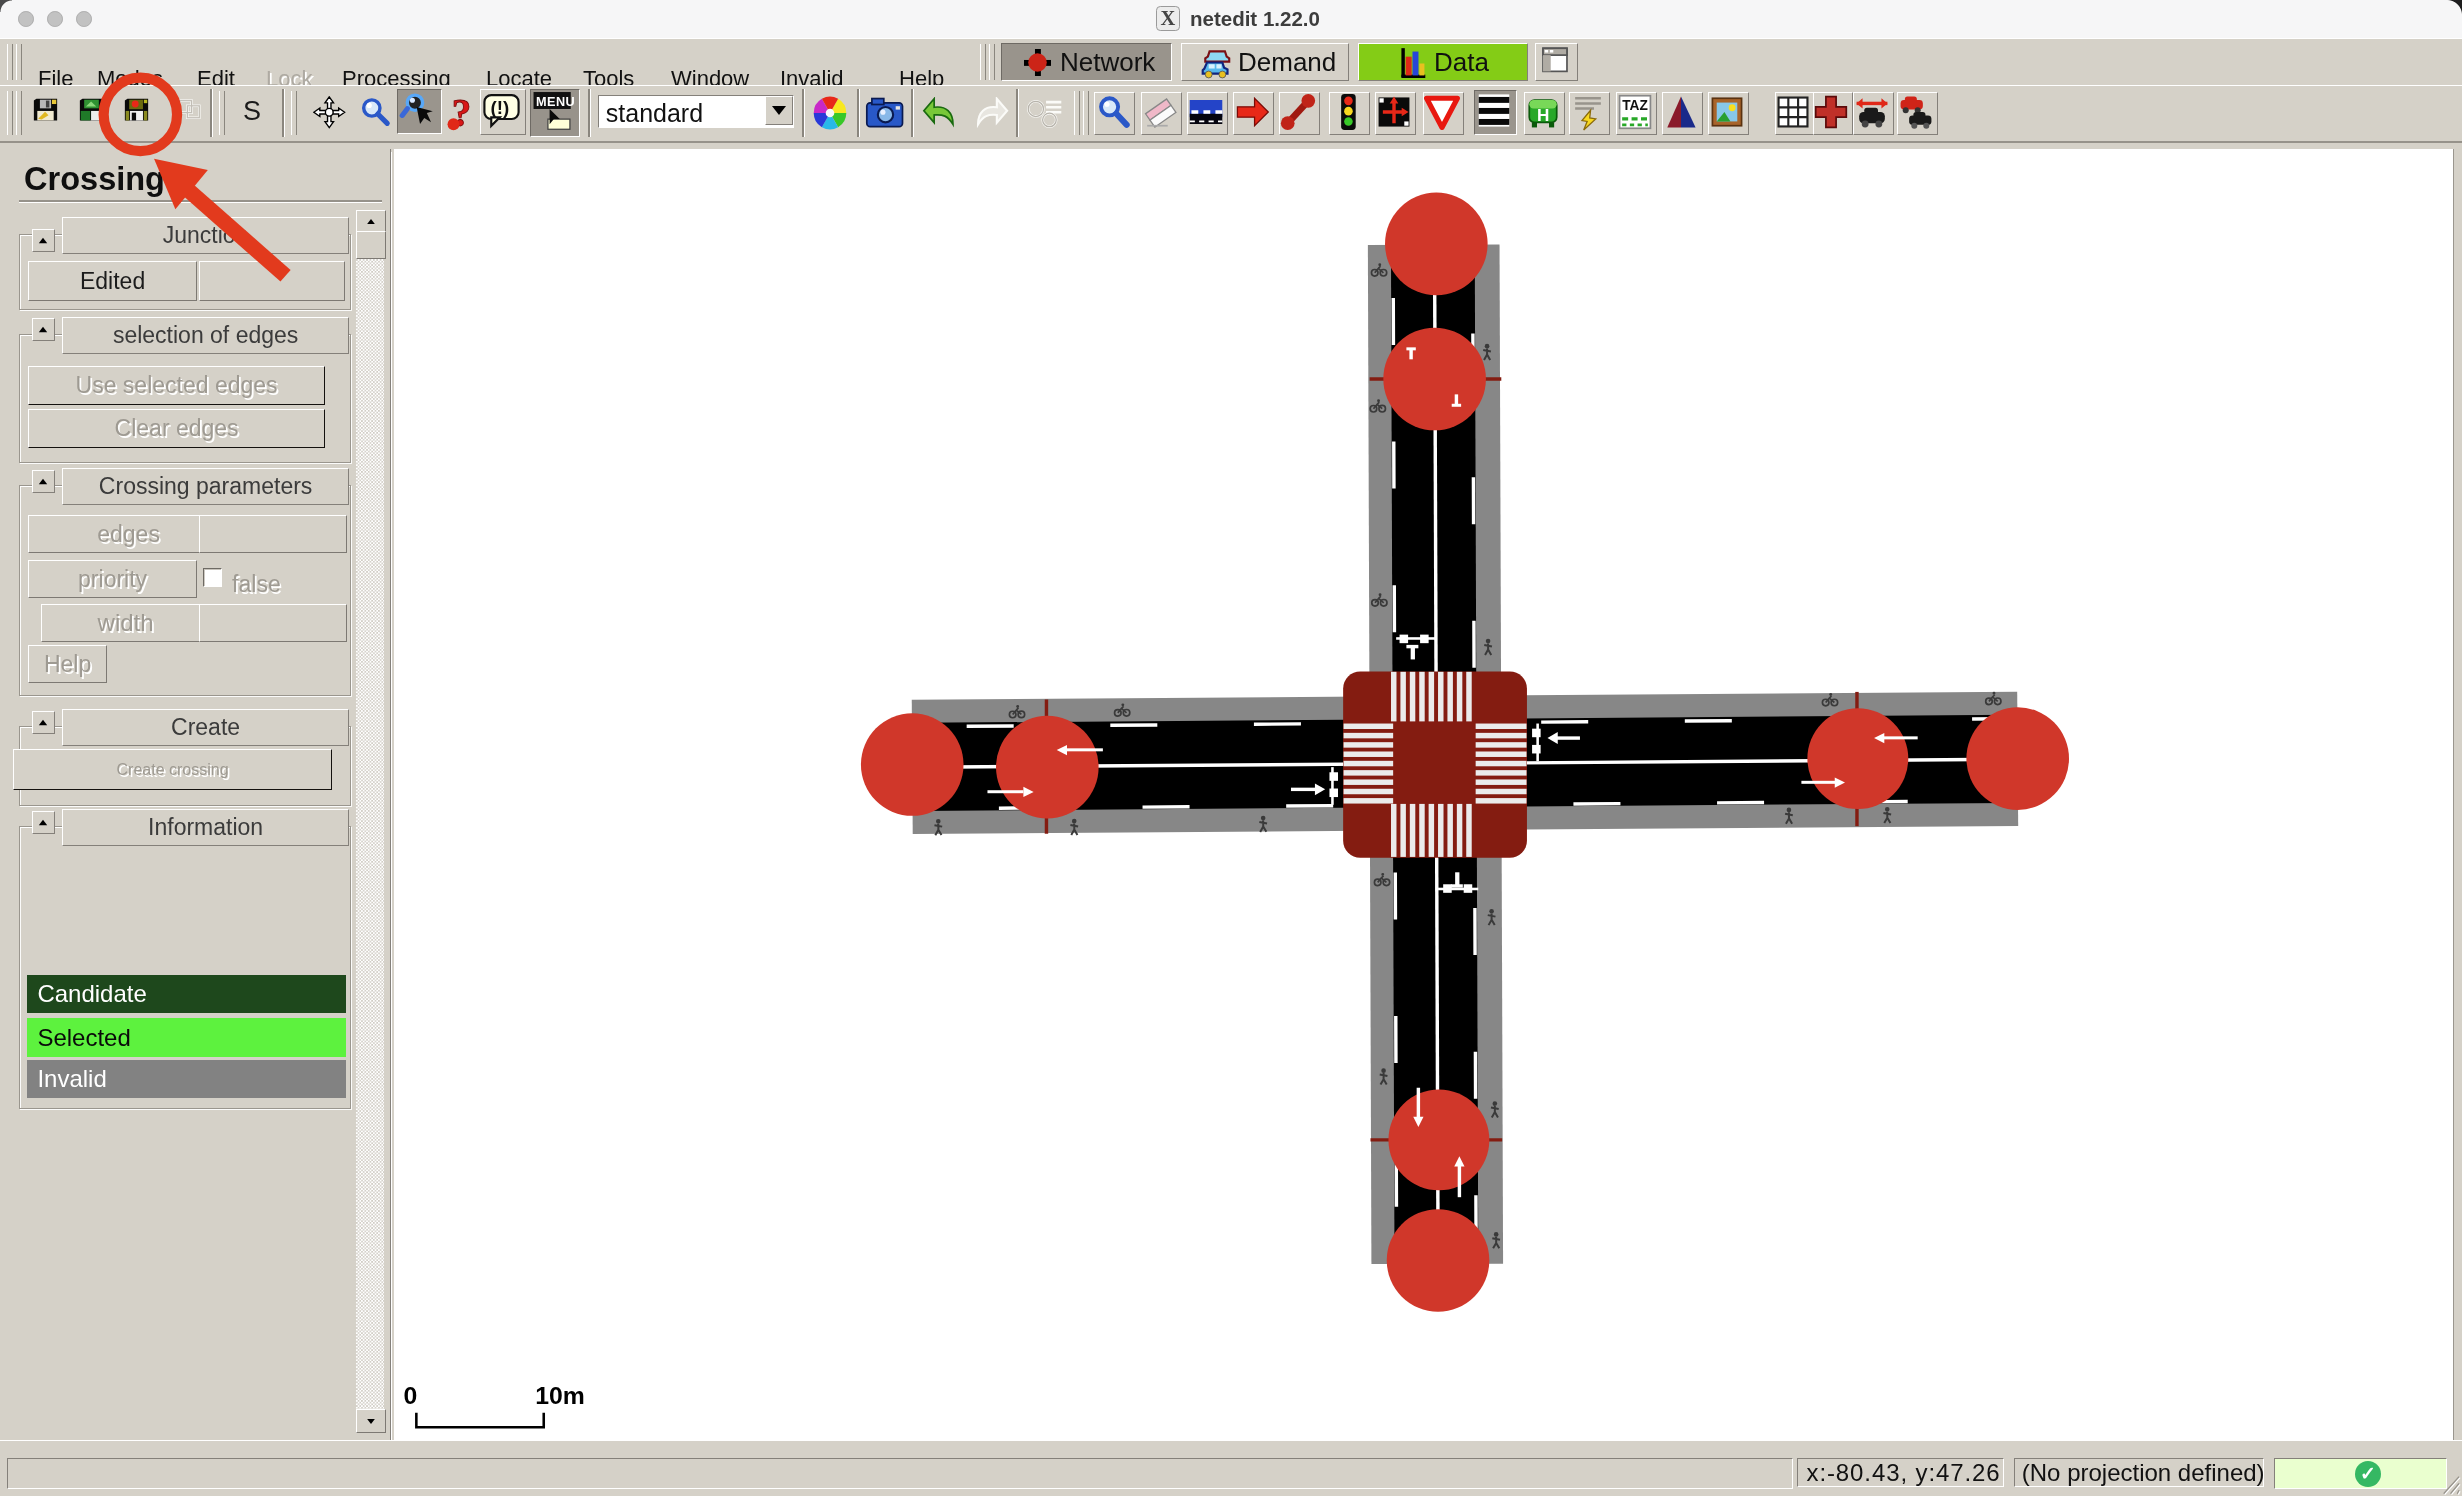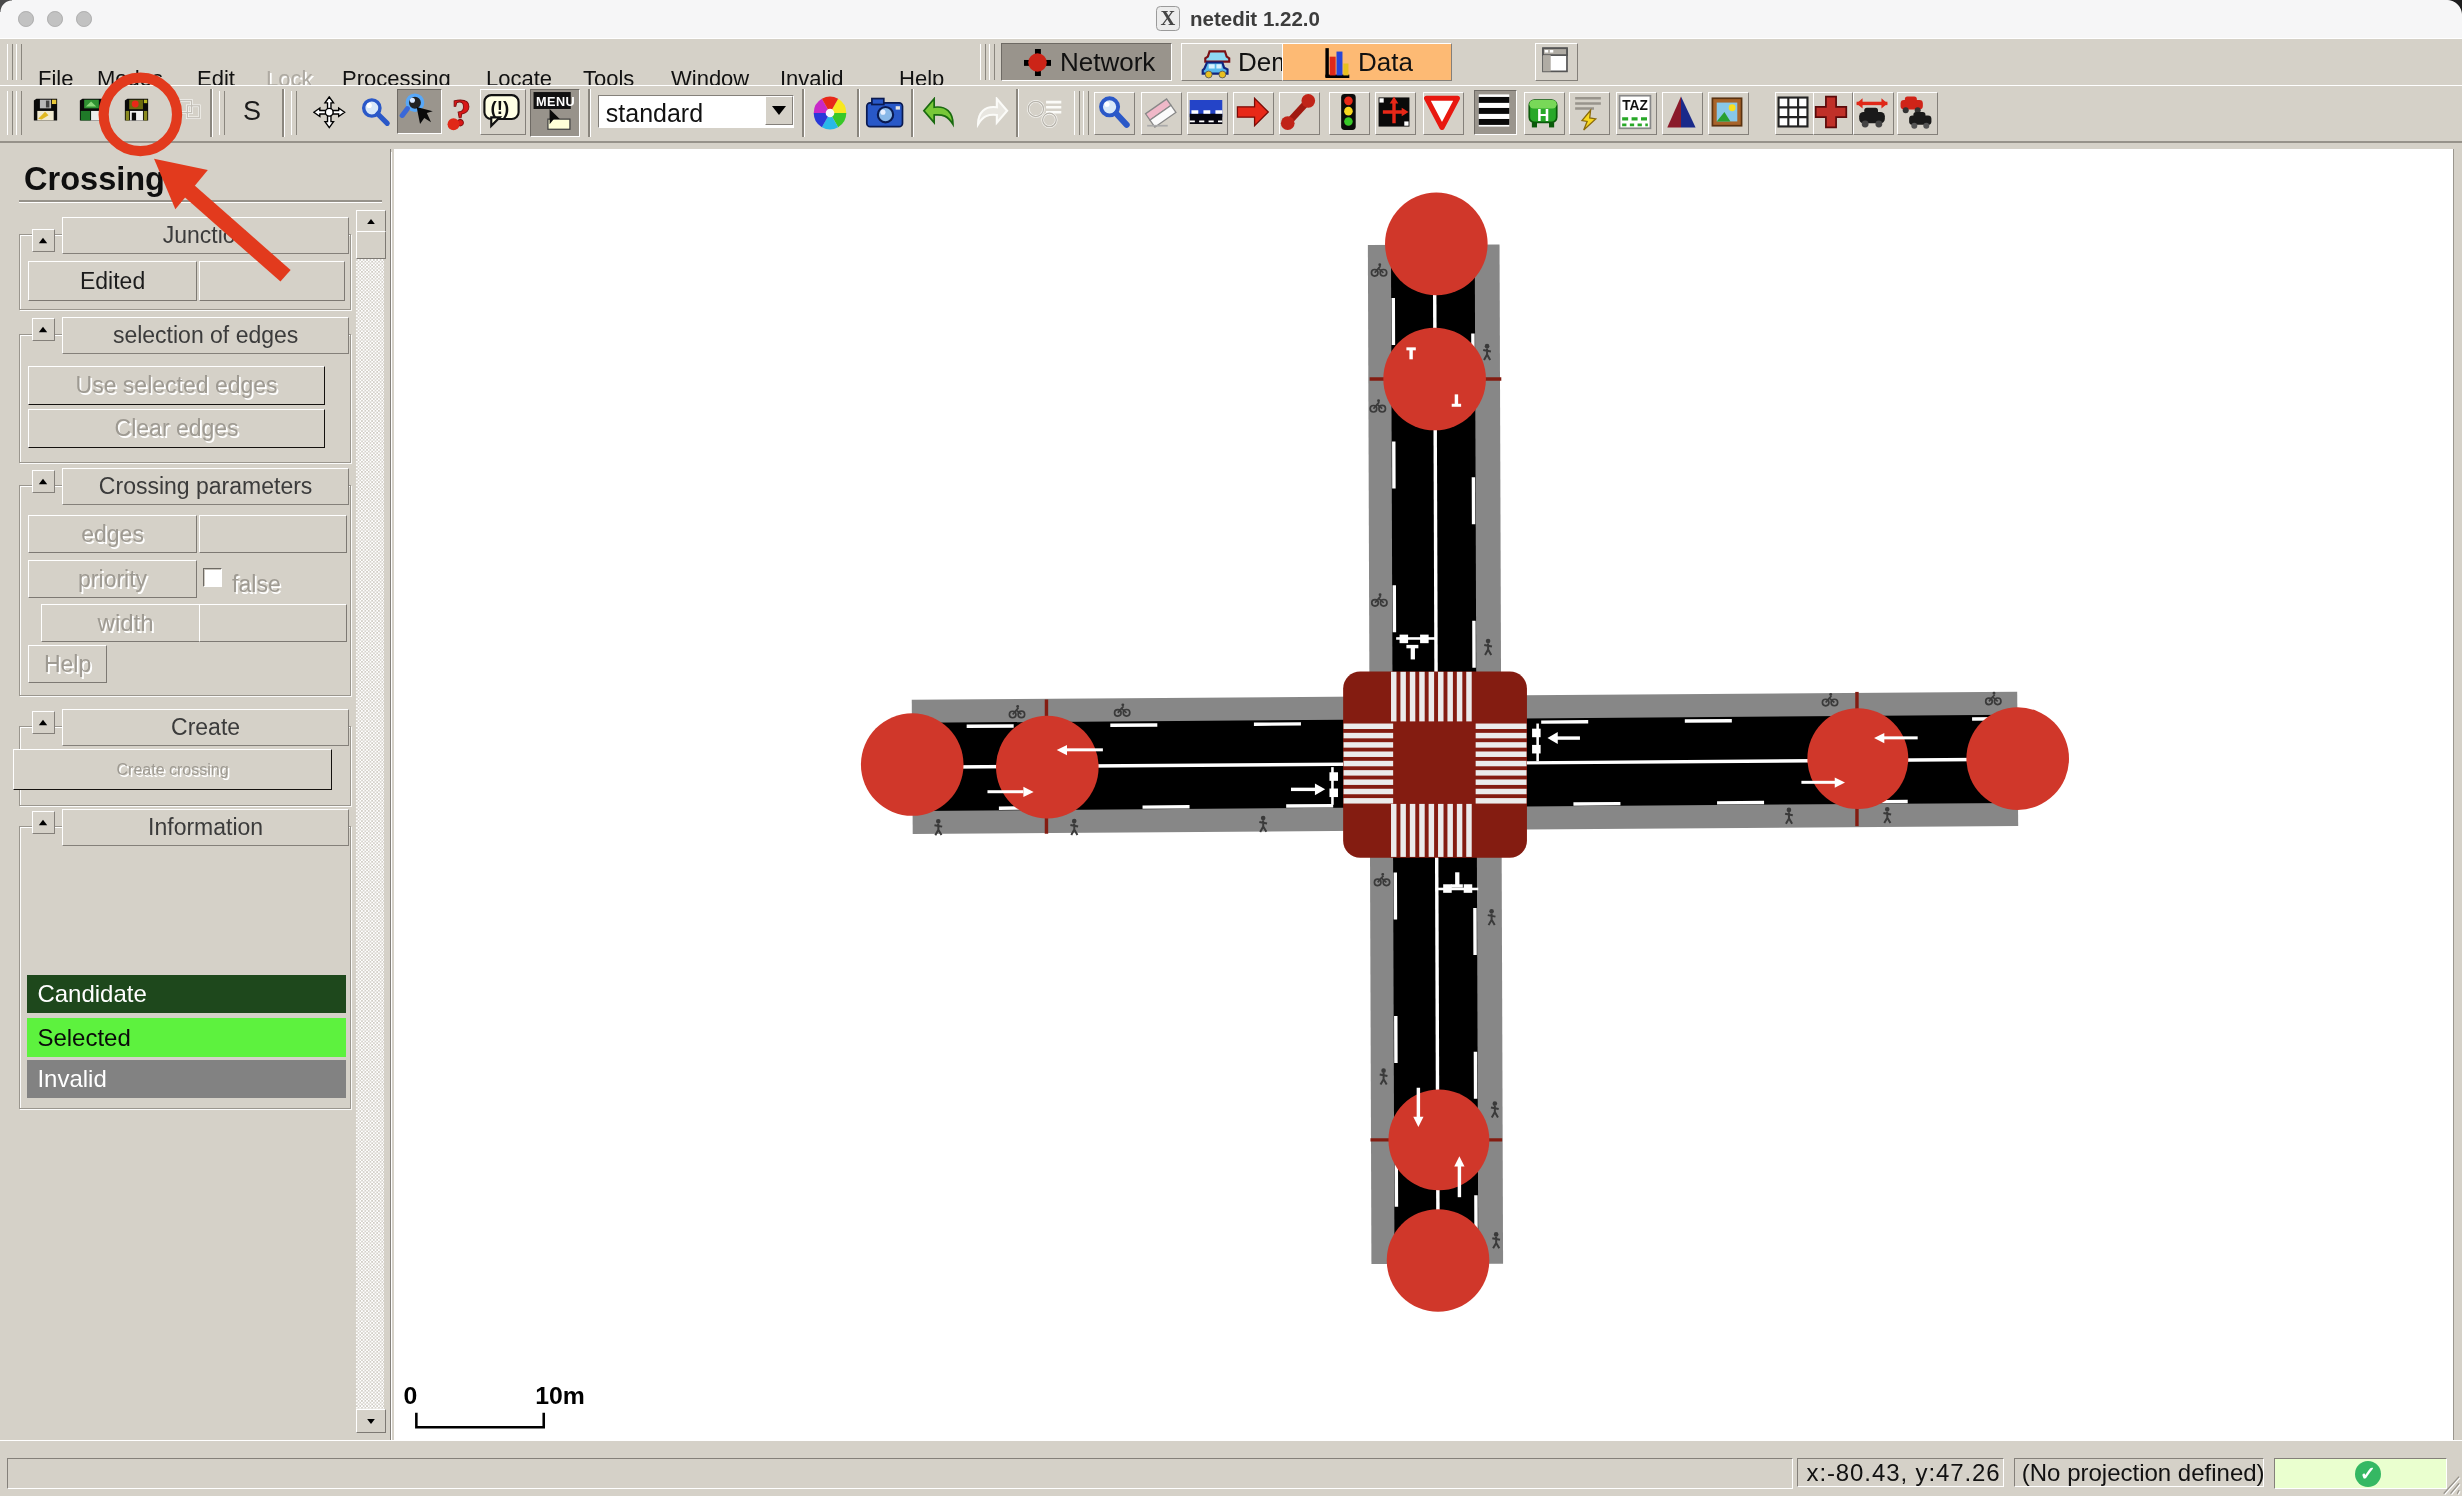--- a/index.html
+++ b/index.html
@@ -70,21 +70,21 @@
     <svg class="abs" style="left:19px;top:3.4px;" width="32.5" height="32.5" viewBox="0 0 38 38">
       <path d="M8 10 L10 4 L28 4 L30 10 L33 12 L33 16 L5 16 L5 12 Z" fill="#8ed8f4" stroke="#7a1016" stroke-width="2.5"></path>
       <path d="M4 24 L7 17 L25 17 L27 23 L31 25 L31 30 L2 30 L2 26 Z" fill="#58b8ec" stroke="#10247e" stroke-width="2.5"></path>
       <rect x="9" y="19" width="7" height="5" fill="#d8f0fc"></rect>
           <rect x="18" y="19" width="6" height="5" fill="#d8f0fc"></rect>
       <circle cx="9" cy="31" r="4" fill="#e8c020" stroke="#555" stroke-width="1"></circle>
       <circle cx="25" cy="31" r="4" fill="#e8c020" stroke="#555" stroke-width="1"></circle>
     </svg>
     <span style="margin-left:56px;font-size:26px;color:#111;">Demand</span>
   </div>
-  <div class="abs raised" style="left:1282px;top:4.3px;width:168px;height:36px;background:#fdba74;display:flex;align-items:center;">
+  <div class="abs raised" style="left:1358px;top:4.3px;width:168px;height:36px;background:#84cc16;display:flex;align-items:center;">
     <svg class="abs" style="left:39px;top:3.4px;" width="29" height="31" viewBox="0 0 34 36">
       <rect x="4" y="0" width="4" height="34" fill="#000"></rect>
           <rect x="4" y="31" width="28" height="4" fill="#000"></rect>
       <rect x="9" y="10" width="7" height="22" fill="#e02818"></rect>
       <rect x="17" y="4" width="7" height="28" fill="#2846d8"></rect>
       <rect x="25" y="18" width="6" height="14" fill="#e8c020"></rect>
     </svg>
     <span style="margin-left:75px;font-size:26px;color:#111;">Data</span>
   </div>
   <div class="abs raised" style="left:1535px;top:4.3px;width:41px;height:36px;background:#d5d1c8;">
@@ -393,21 +393,21 @@
         </div>
     <div class="abs hdr" style="left:57px;top:168px;width:285px;height:35px;font-size:23px;">selection of edges</div>
     <div class="abs btnD dis" style="left:23px;top:217px;width:295px;height:37px;font-size:23px;">Use selected edges</div>
     <div class="abs btnD dis" style="left:23px;top:260px;width:295px;height:37px;font-size:23px;">Clear edges</div>
 
     <div class="abs grp" style="left:13.7px;top:336px;width:330px;height:209px;"></div>
     <div class="abs hdr" style="left:27px;top:321px;width:20.5px;height:20.5px;">
           <div class="tri-up" style="transform:scale(0.6);"></div>
         </div>
     <div class="abs hdr" style="left:57px;top:319px;width:285px;height:35px;font-size:23px;">Crossing parameters</div>
-    <div class="abs btn dis" style="left:23px;top:366px;width:167px;height:36px;font-size:23px;">edges</div>
+    <div class="abs btn dis" style="left:23px;top:366px;width:167px;height:36px;font-size:23px;padding-left:16px;">edges</div>
     <div class="abs btn" style="left:194px;top:366px;width:146px;height:36px;"></div>
     <div class="abs btn dis" style="left:23px;top:411px;width:167px;height:36px;font-size:23px;">priority</div>
     <div class="abs" style="left:198px;top:419px;width:17px;height:17px;background:#fff;border:1.7px solid;border-color:#6e6a64 #fff #fff #6e6a64;box-shadow:0.9px 0.9px 0 #c8c4bc inset;"></div>
     <div class="abs dis" style="left:227px;top:422px;font-size:23px;">false</div>
     <div class="abs btn dis" style="left:36px;top:455px;width:167px;height:36px;font-size:24px;">width</div>
     <div class="abs btn" style="left:194px;top:455px;width:146px;height:36px;"></div>
     <div class="abs btn dis" style="left:23px;top:496px;width:77px;height:36px;font-size:23px;">Help</div>
 
     <div class="abs grp" style="left:13.7px;top:577px;width:330px;height:78px;"></div>
     <div class="abs hdr" style="left:27px;top:562px;width:20.5px;height:20.5px;">

